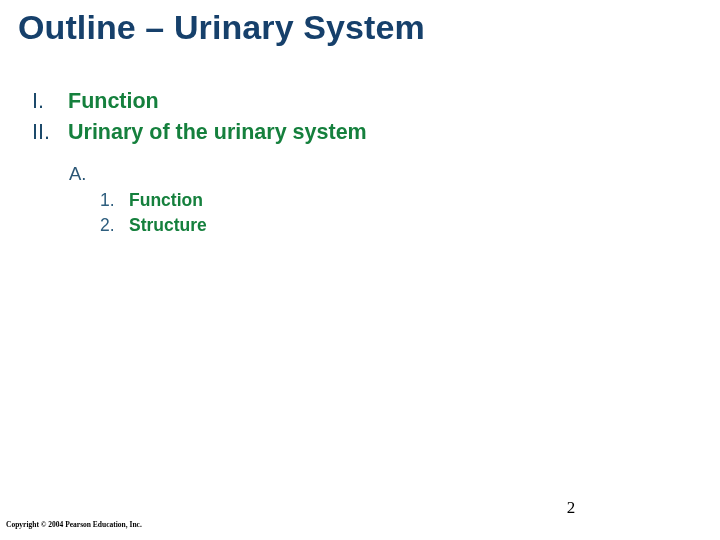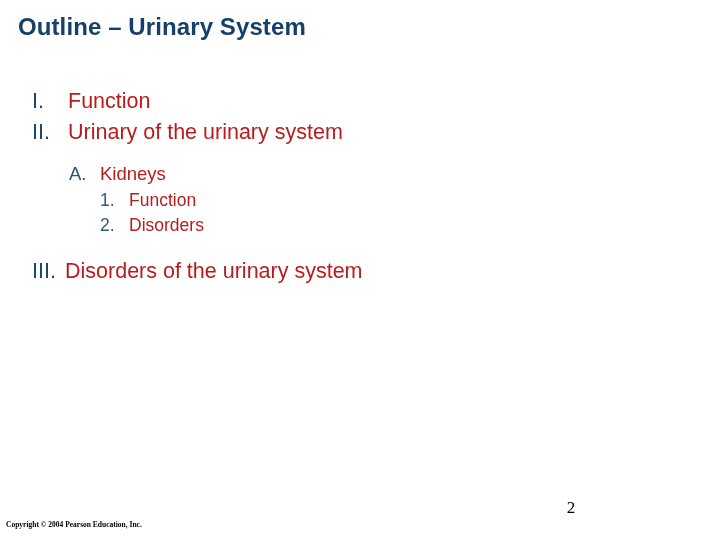--- a/index.html
+++ b/index.html
@@ -19,21 +19,21 @@
     -webkit-font-smoothing: antialiased;
   }
 
   
   #slide-title {
     position: absolute;
     left: 18px;
     top: 10px;
     width: 670px;
     font-family: "Liberation Sans", sans-serif;
-    font-size: 24px;
+    font-size: 34px;
     font-weight: bold;
     color: #16406B;
     letter-spacing: 0.1px;
     line-height: 34px;
     white-space: nowrap;
   }
 
   
   #outline-body {
     position: absolute;
@@ -49,21 +49,22 @@
   }
 
   .marker {
     display: inline-block;
     flex: 0 0 auto;
     text-align: left;
   }
 
   .item-text {
     flex: 0 0 auto;
-    color: #b91c1c;
+    color: #15803d;
+    font-weight: bold;
   }
 
   
   .lvl1 {
     font-size: 21.5px;
     line-height: 31px;
     padding-left: 32px;
   }
   .lvl1 .marker {
     color: #1D4A6B;
@@ -151,37 +152,32 @@
       <span class="item-text">Function</span>
     </div>
 
     <div class="outline-row lvl1">
       <span class="marker">II.</span>
       <span class="item-text">Urinary of the urinary system</span>
     </div>
 
     <div class="outline-row lvl2 gap-before-lvl2">
       <span class="marker">A.</span>
-      <span class="item-text">Kidneys</span>
     </div>
 
     <div class="outline-row lvl3">
       <span class="marker">1.</span>
       <span class="item-text">Function</span>
     </div>
 
     <div class="outline-row lvl3">
       <span class="marker">2.</span>
-      <span class="item-text">Disorders</span>
+      <span class="item-text">Structure</span>
     </div>
 
-    <div class="outline-row lvl1 tight gap-before-last">
-      <span class="marker">III.</span>
-      <span class="item-text">Disorders of the urinary system</span>
-    </div>
 
   </div>
 
   <div id="page-number">2</div>
 
   <div id="copyright">Copyright © 2004 Pearson Education, Inc.</div>
 
 </div>
 
 </body></html>

